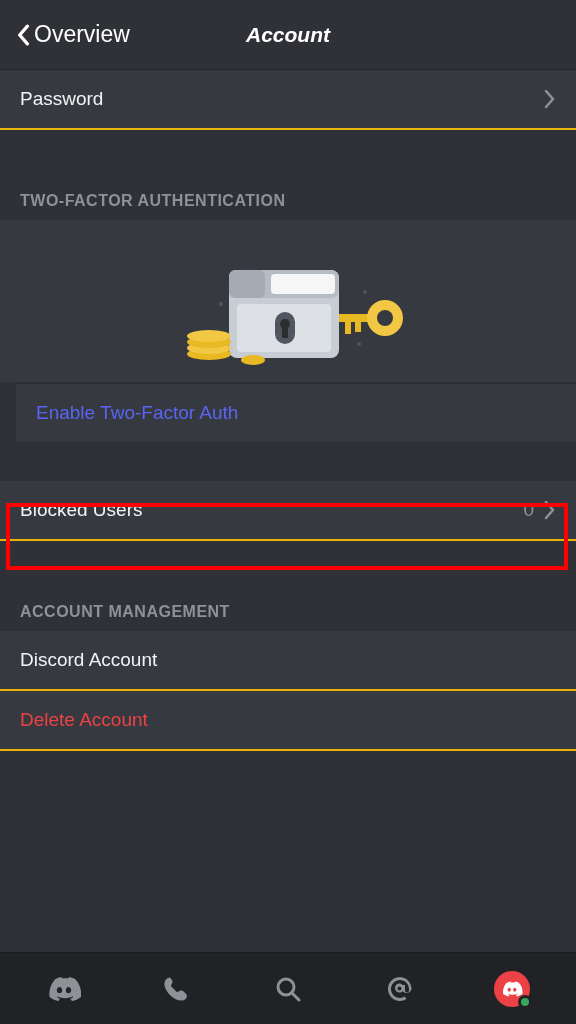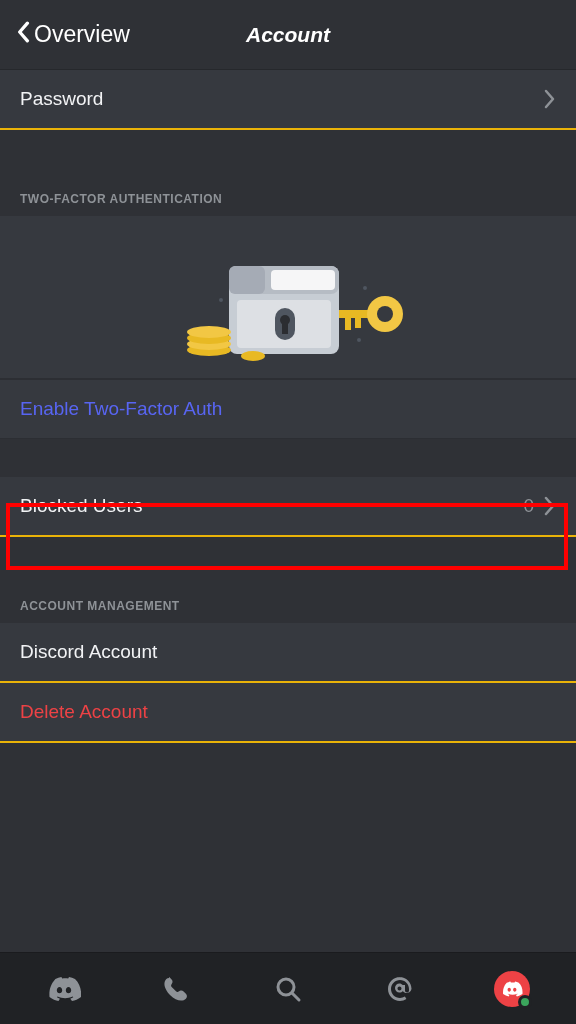--- a/index.html
+++ b/index.html
@@ -17,40 +17,40 @@
   display: flex;
   align-items: center;
   height: 70px;
   padding: 0 16px;
   background: #2f3136;
   position: relative;
   border-bottom: 1px solid #26282c;
 }
 .back-btn {
   display: flex;
-  align-items: flex-start;
+  align-items: center;
   gap: 4px;
   color: #ffffff;
   font-size: 23px;
   cursor: pointer;
 }
 .header-title {
   position: absolute;
   left: 50%;
   transform: translateX(-50%);
   color: #ffffff;
   font-size: 21px;
   font-weight: 600;
   font-style: italic;
 }
 
 .section-header {
   padding: 24px 20px 10px 20px;
   color: #8e9297;
-  font-size: 12px;
+  font-size: 16px;
   font-weight: 700;
   letter-spacing: 0.5px;
 }
 
 .row {
   display: flex;
   align-items: center;
   justify-content: space-between;
   padding: 18px 20px;
   background: #36393f;
@@ -90,20 +90,21 @@
 }
 .enable-row {
   padding: 18px 20px;
   background: #36393f;
   color: #5865f2;
   font-size: 19px;
   font-weight: 400;
   cursor: pointer;
   border-top: 1px solid #2c2e33;
   border-bottom: 1px solid #2c2e33;
+  margin-left: 16px;
 }
 
 .highlight-box {
   position: absolute;
   border: 4px solid #ff0000;
   pointer-events: none;
   left: 6px;
   top: 503px;
   width: 562px;
   height: 67px;

